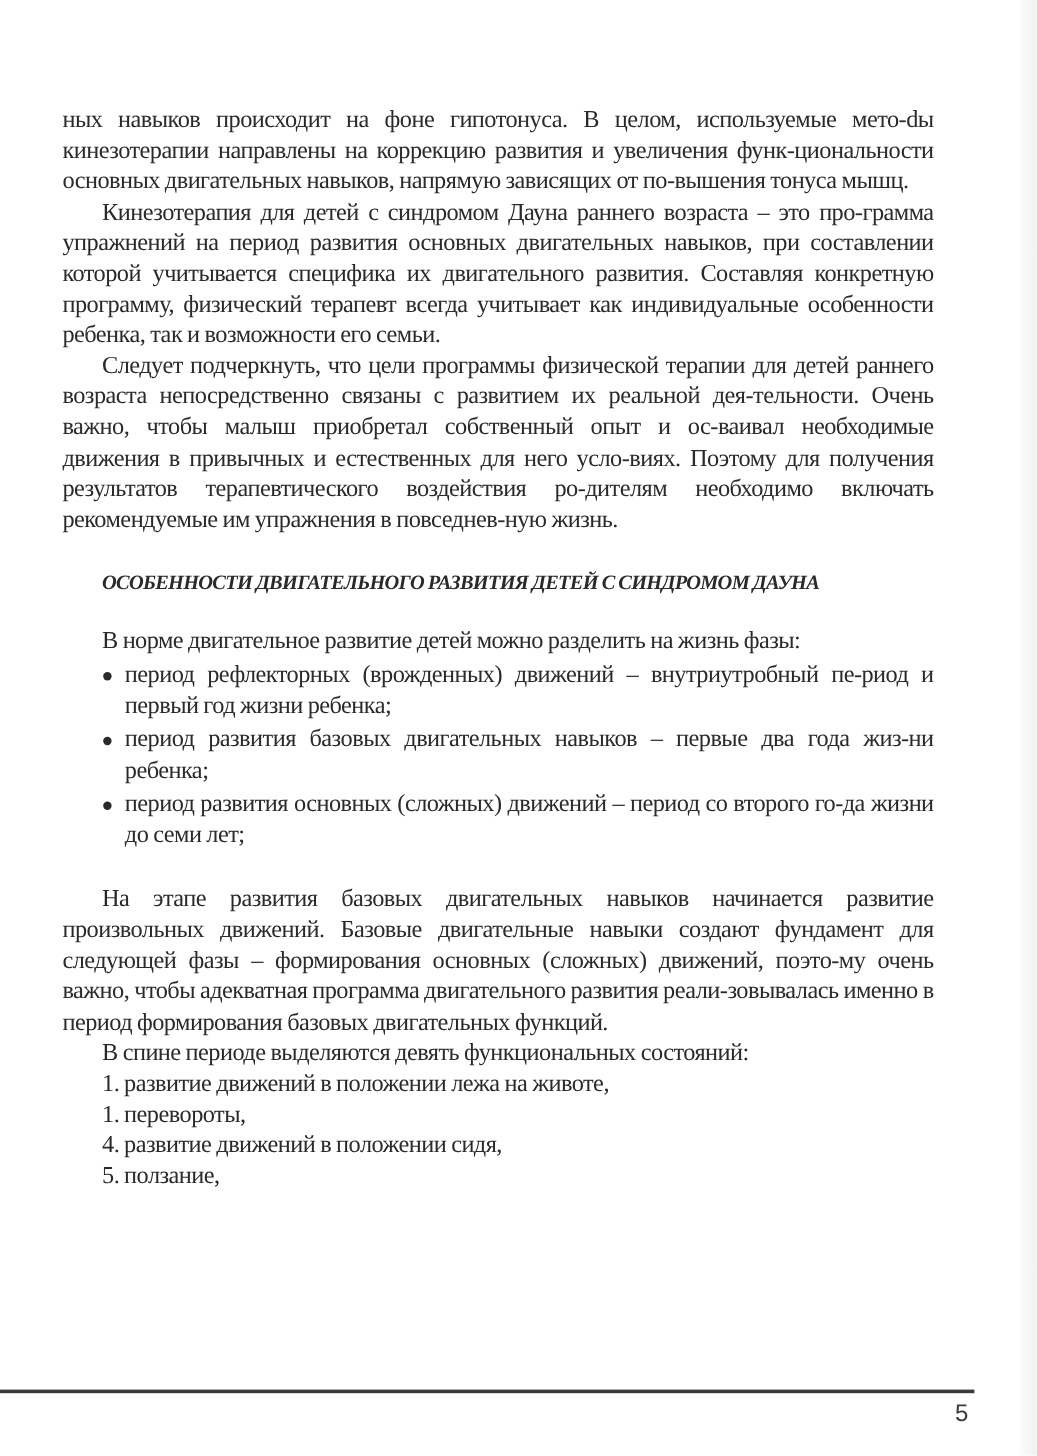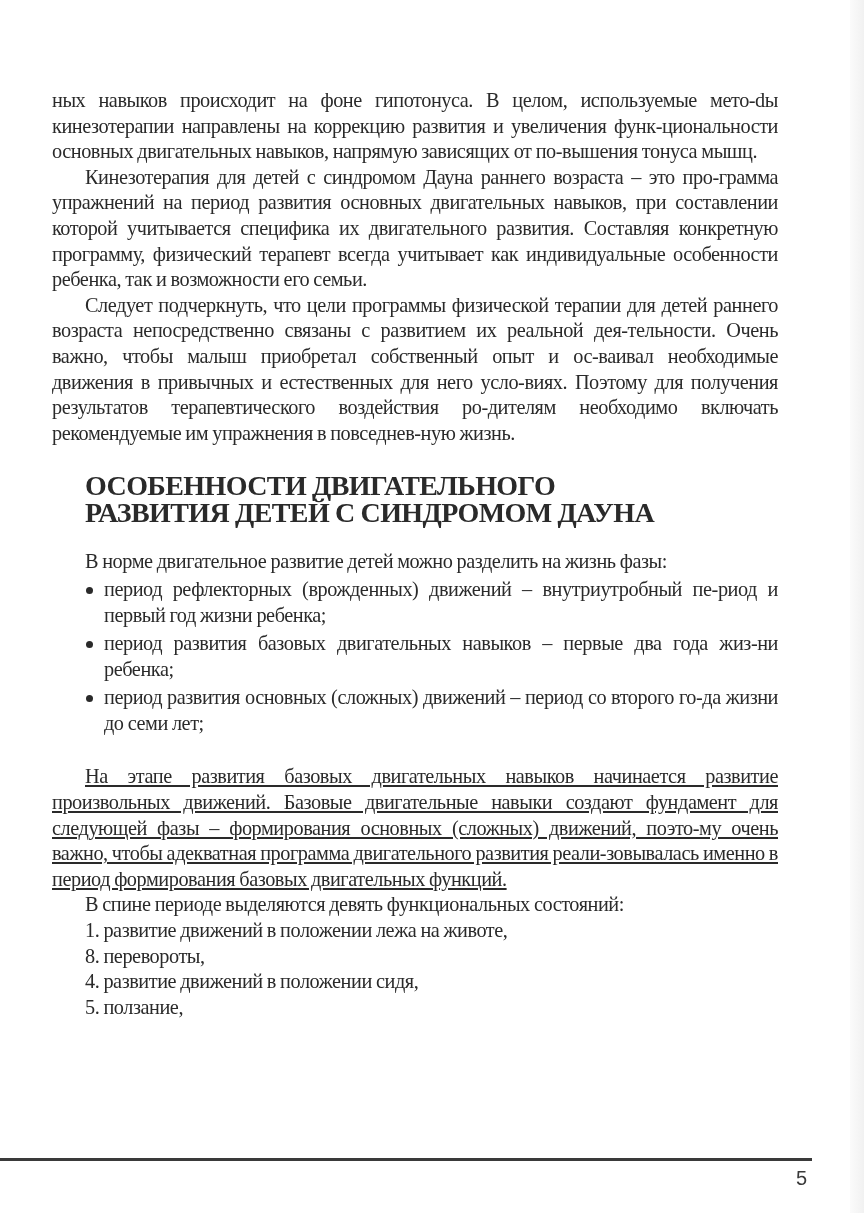--- a/index.html
+++ b/index.html
@@ -42,25 +42,26 @@
     p.indent {
       text-indent: 33px;
     }
     p.gap-top {
       margin-top: 0;
       font-family: Liberation Serif, serif;
     }
     .heading {
       margin: 26px 0 0 33px;
       font-weight: bold;
-      font-size: 28px;
+      font-size: 17px;
       line-height: 27px;
       letter-spacing: -0.6px;
       text-transform: uppercase;
       width: 600px;
+      font-style: italic;
     }
     .intro {
       margin-top: 23px;
       text-indent: 33px;
     }
     ul.bullets {
       list-style: none;
       margin: 2px 0 4px 0;
       padding: 0;
     }
@@ -75,21 +76,20 @@
       position: absolute;
       left: 34px;
       top: 10px;
       width: 7px;
       height: 7px;
       border-radius: 50%;
       background: #2a2a2a;
     }
     .para-after-list {
       margin-top: 28px;
-      text-decoration: underline;
     }
     ol.states {
       list-style: none;
       margin: 0;
       padding: 0;
     }
     ol.states li {
       padding-left: 33px;
     }
     .footer-rule {
@@ -134,20 +134,20 @@
     <li>
       <span class="bullet-icon"></span>
       <span>период развития основных (сложных) движений – период со второго го-­да жизни до семи лет;</span>
     </li>
   </ul>
 
   <p class="indent para-after-list">На этапе развития базовых двигательных навыков начинается развитие произвольных движений. Базовые двигательные навыки создают фундамент для следующей фазы – формирования основных (сложных) движений, поэто-­му очень важно, чтобы адекватная программа двигательного развития реали-­зовывалась именно в период формирования базовых двигательных функций.</p>
   <p class="indent">В спине периоде выделяются девять функциональных состояний:</p>
   <ol class="states">
     <li>1. развитие движений в положении лежа на животе,</li>
-    <li>8. перевороты,</li>
+    <li>1. перевороты,</li>
     <li>4. развитие движений в положении сидя,</li>
     <li>5. ползание,</li>
   </ol>
 </div>
 
 <div class="footer-rule"></div>
 <div class="page-number">5</div>
 
 </body></html>

